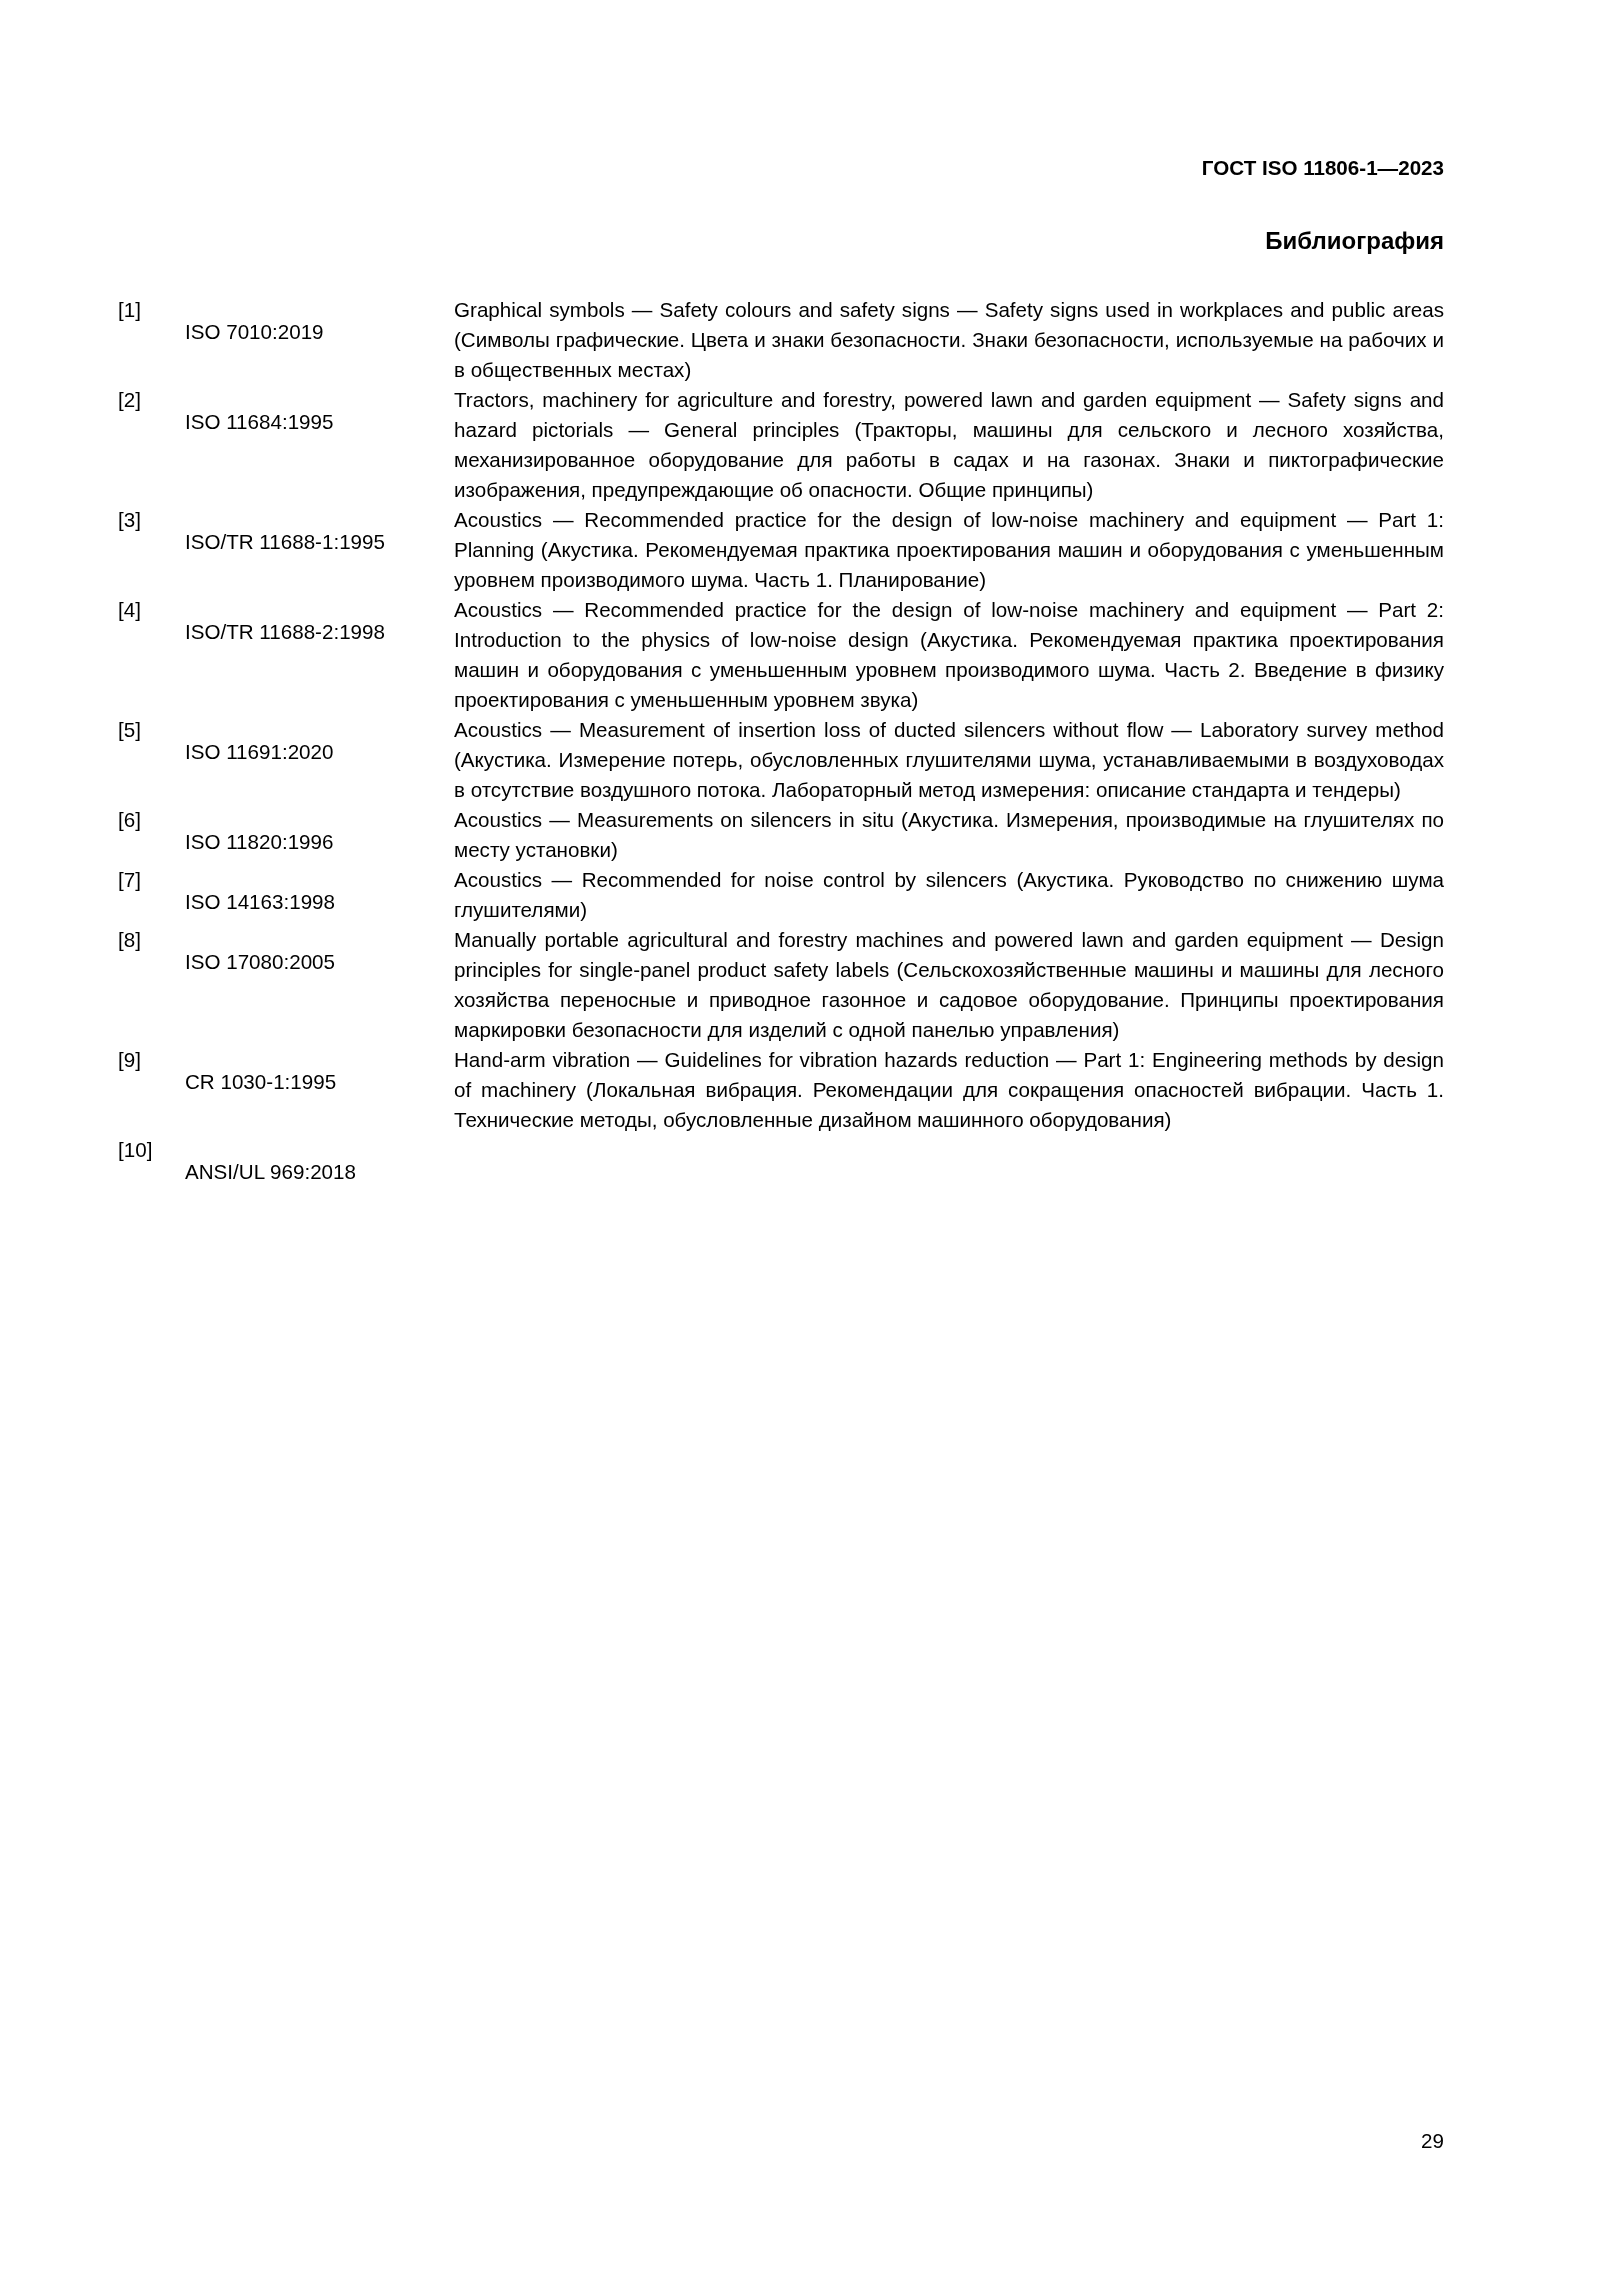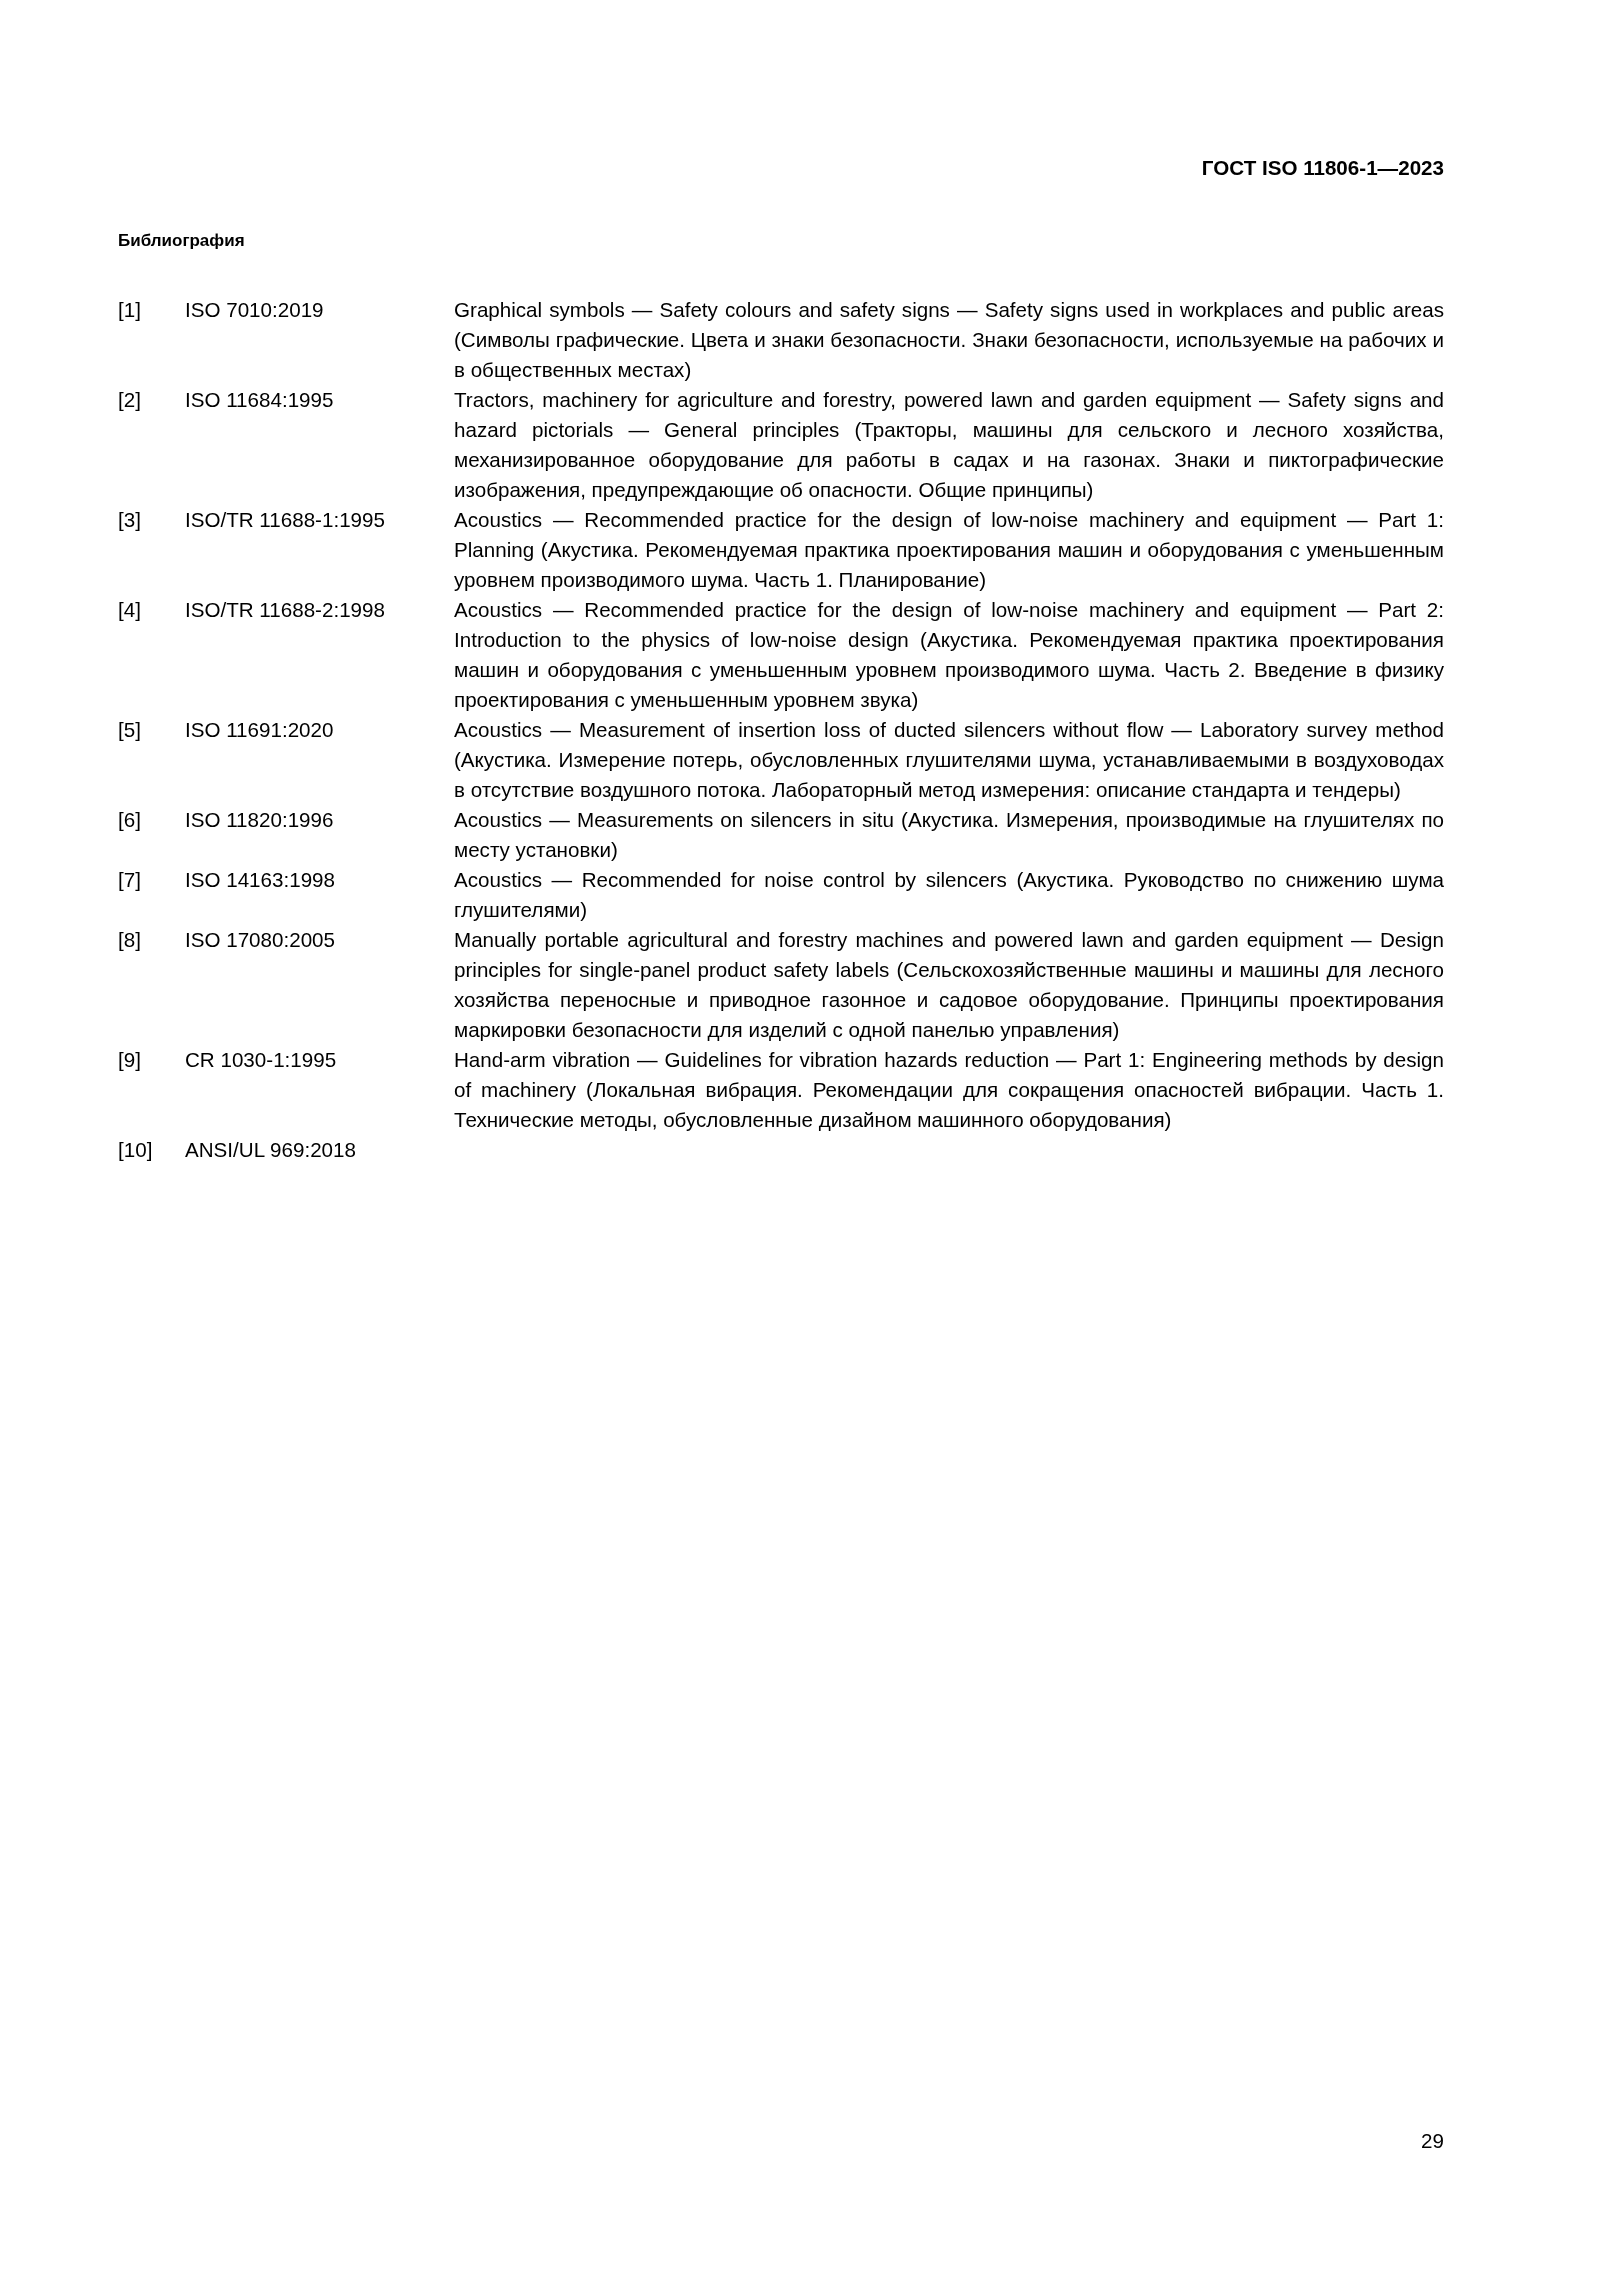--- a/index.html
+++ b/index.html
@@ -18,43 +18,44 @@
     padding: 155px 177px 0 118px;
     background: #ffffff;
   }
   .doc-header {
     text-align: right;
     font-weight: bold;
     font-size: 20.6px;
     line-height: 25.5px;
   }
   .title {
-    text-align: left;
+    text-align: right;
     font-weight: bold;
-    font-size: 17px;
+    font-size: 24px;
     line-height: 26.5px;
     margin-top: 47px;
   }
   .refs {
     margin-top: 41px;
     font-size: 20.6px;
     line-height: 30px;
   }
   .ref-row {
     display: flex;
     align-items: flex-start;
   }
   .ref-num {
     flex: 0 0 67px;
     width: 67px;
   }
   .ref-code {
     flex: 0 0 269px;
     width: 269px;
     padding-right: 9.8px;
+    margin-top: 22px;
   }
   .ref-text {
     flex: 1 1 auto;
     text-align: justify;
   }
   .page-number {
     position: absolute;
     top: 2082px;
     right: 177px;
     font-size: 20.6px;

